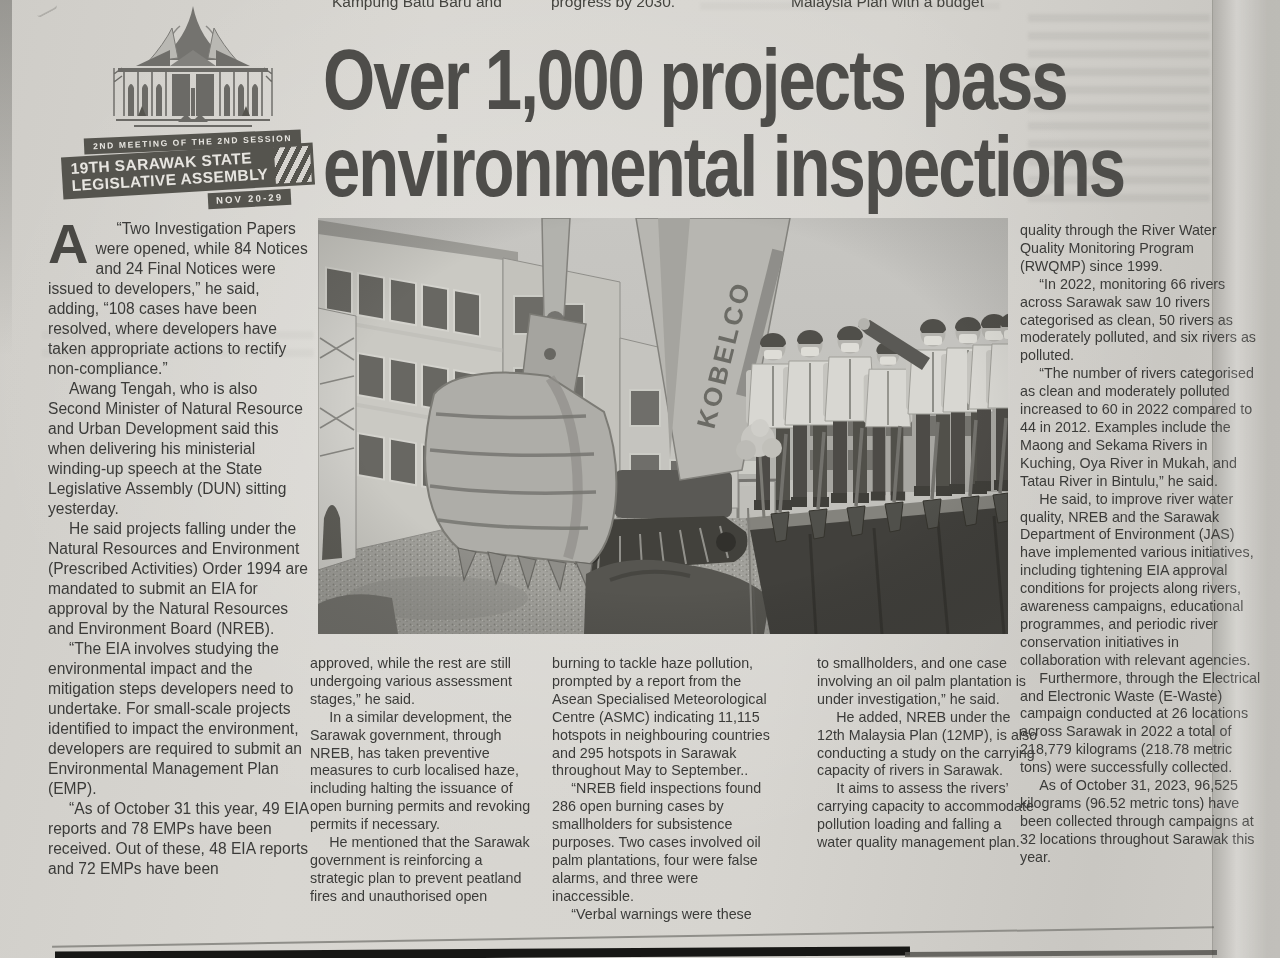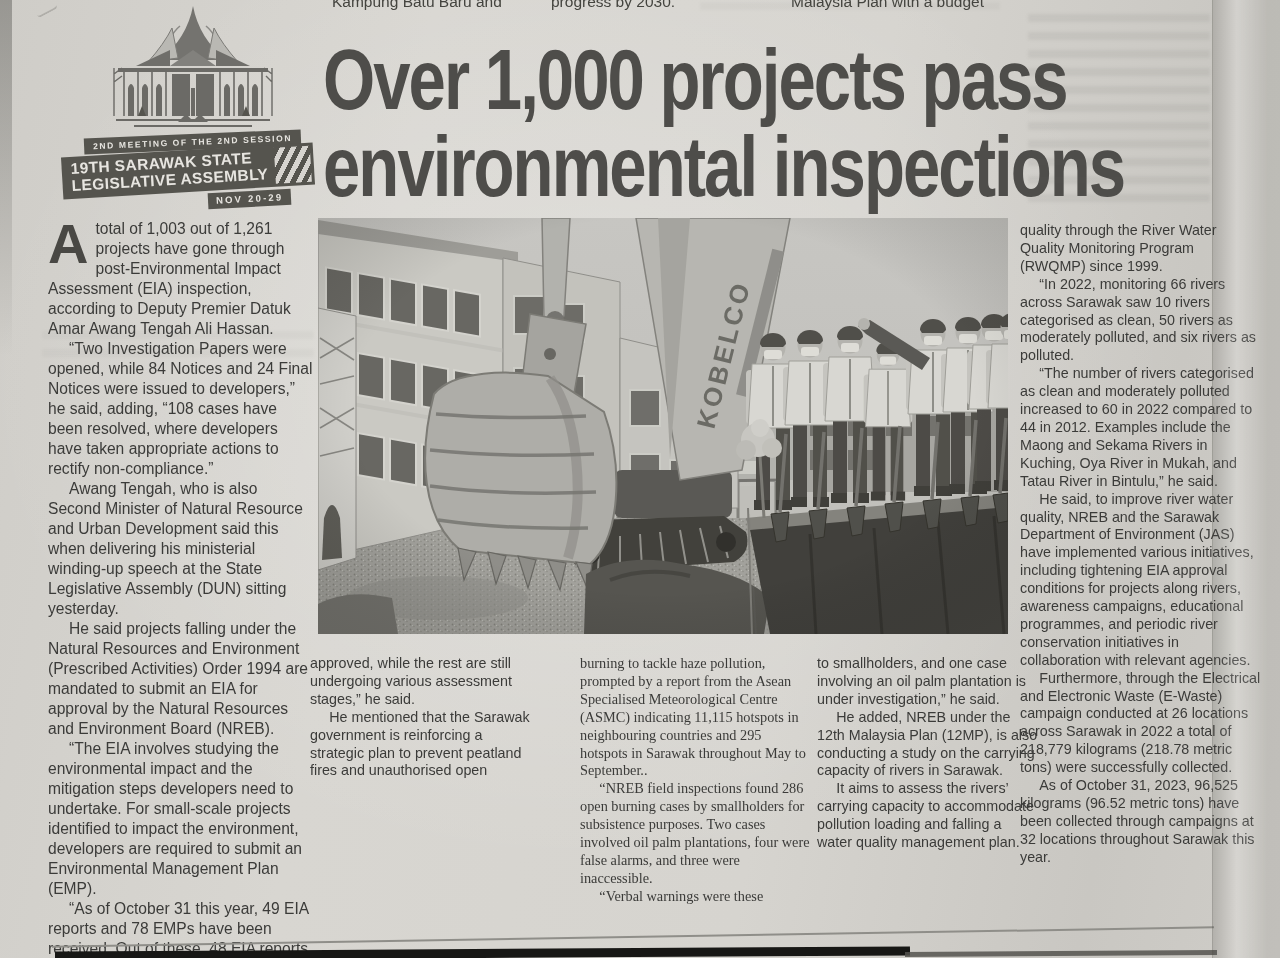--- a/index.html
+++ b/index.html
@@ -25,21 +25,21 @@
   .headline{position:absolute; left:323px; top:36px; margin:0; color:#4e4d4a; font-weight:bold;
     font-size:86px; line-height:87px; letter-spacing:-2.5px; white-space:nowrap;
     transform:scaleX(.78); transform-origin:left top;}
   
   .col{position:absolute; text-align:left;}
   .col p{margin:0;}
   .col p + p{text-indent:1.35em;}
   .col1{left:48px; top:219px; width:266px; font-size:15.6px; line-height:20px;}
   .smallcol{font-size:14.3px; line-height:17.9px;}
   .col2{left:310px; top:655px; width:228px;}
-  .col3{left:580px; top:655px; width:230px;font-family:Liberation Serif, serif;}
+  .col3{left:552px; top:655px; width:230px;}
   .col4{left:793px; top:655px; width:221px;margin-left:24px;}
   .col5{left:1020px; top:222px; width:241px;}
   .dropcap{float:left; font-size:56px; line-height:44px; font-weight:bold; color:#494844;
     padding:3px 7px 0 0;}
   
   .photo{position:absolute; left:318px; top:218px; width:690px; height:416px; margin:0;}
   
   .ghost{position:absolute; pointer-events:none; filter:blur(1.6px); opacity:.55;
     background:repeating-linear-gradient(180deg, rgba(94,93,88,.16) 0 8px, rgba(0,0,0,0) 8px 18px);}
   .ghost1{left:1028px; top:14px; width:182px; height:196px;}
@@ -125,21 +125,21 @@
     </div>
     <div class="banner banner3">NOV 20-29</div>
   </div>
 
   <h1 class="headline">
     <span style="display:block">Over 1,000 projects pass</span>
     <span style="display:block">environmental inspections</span>
   </h1>
 
   <div class="col col1">
-    <p><span class="dropcap">A</span><span>total of 1,003 out of 1,261 projects have gone through post-Environmental Impact Assessment (EIA) inspection, according to Deputy Premier Datuk Amar Awang Tengah Ali Hassan.</span></p>
+    <p><span class="dropcap">A</span></p>
     <p>“Two Investigation Papers were opened, while 84 Notices and 24 Final Notices were issued to developers,” he said, adding, “108 cases have been resolved, where developers have taken appropriate actions to rectify non-compliance.”</p>
     <p>Awang Tengah, who is also Second Minister of Natural Resource and Urban Development said this when delivering his ministerial winding-up speech at the State Legislative Assembly (DUN) sitting yesterday.</p>
     <p>He said projects falling under the Natural Resources and Environment (Prescribed Activities) Order 1994 are mandated to submit an EIA for approval by the Natural Resources and Environment Board (NREB).</p>
     <p>“The EIA involves studying the environmental impact and the mitigation steps developers need to undertake. For small-scale projects identified to impact the environment, developers are required to submit an Environmental Management Plan (EMP).</p>
     <p>“As of October 31 this year, 49 EIA reports and 78 EMPs have been received. Out of these, 48 EIA reports and 72 EMPs have been</p>
   </div>
 
   <figure class="photo">
     <svg width="690" height="416" viewBox="0 0 690 416">
       <defs>
@@ -385,20 +385,21 @@
       <radialGradient id="vig" cx="50%" cy="45%" r="75%">
         <stop offset="60%" stop-color="rgba(0,0,0,0)"></stop>
           <stop offset="100%" stop-color="rgba(55,55,50,.22)"></stop>
       </radialGradient>
       <rect x="0" y="0" width="690" height="416" fill="url(#vig)"></rect>
     </svg>
   </figure>
 
   <div class="col smallcol col2">
     <p>approved, while the rest are still undergoing various assessment stages,” he said.</p>
+    <p>In a similar development, the Sarawak government, through NREB, has taken preventive measures to curb localised haze, including halting the issuance of open burning permits and revoking permits if necessary.</p>
     <p>He mentioned that the Sarawak government is reinforcing a strategic plan to prevent peatland fires and unauthorised open</p>
   </div>
 
   <div class="col smallcol col3">
     <p>burning to tackle haze pollution, prompted by a report from the Asean Specialised Meteorological Centre (ASMC) indicating 11,115 hotspots in neighbouring countries and 295 hotspots in Sarawak throughout May to September..</p>
     <p>“NREB field inspections found 286 open burning cases by smallholders for subsistence purposes. Two cases involved oil palm plantations, four were false alarms, and three were inaccessible.</p>
     <p>“Verbal warnings were these</p>
   </div>
 
   <div class="col smallcol col4">

